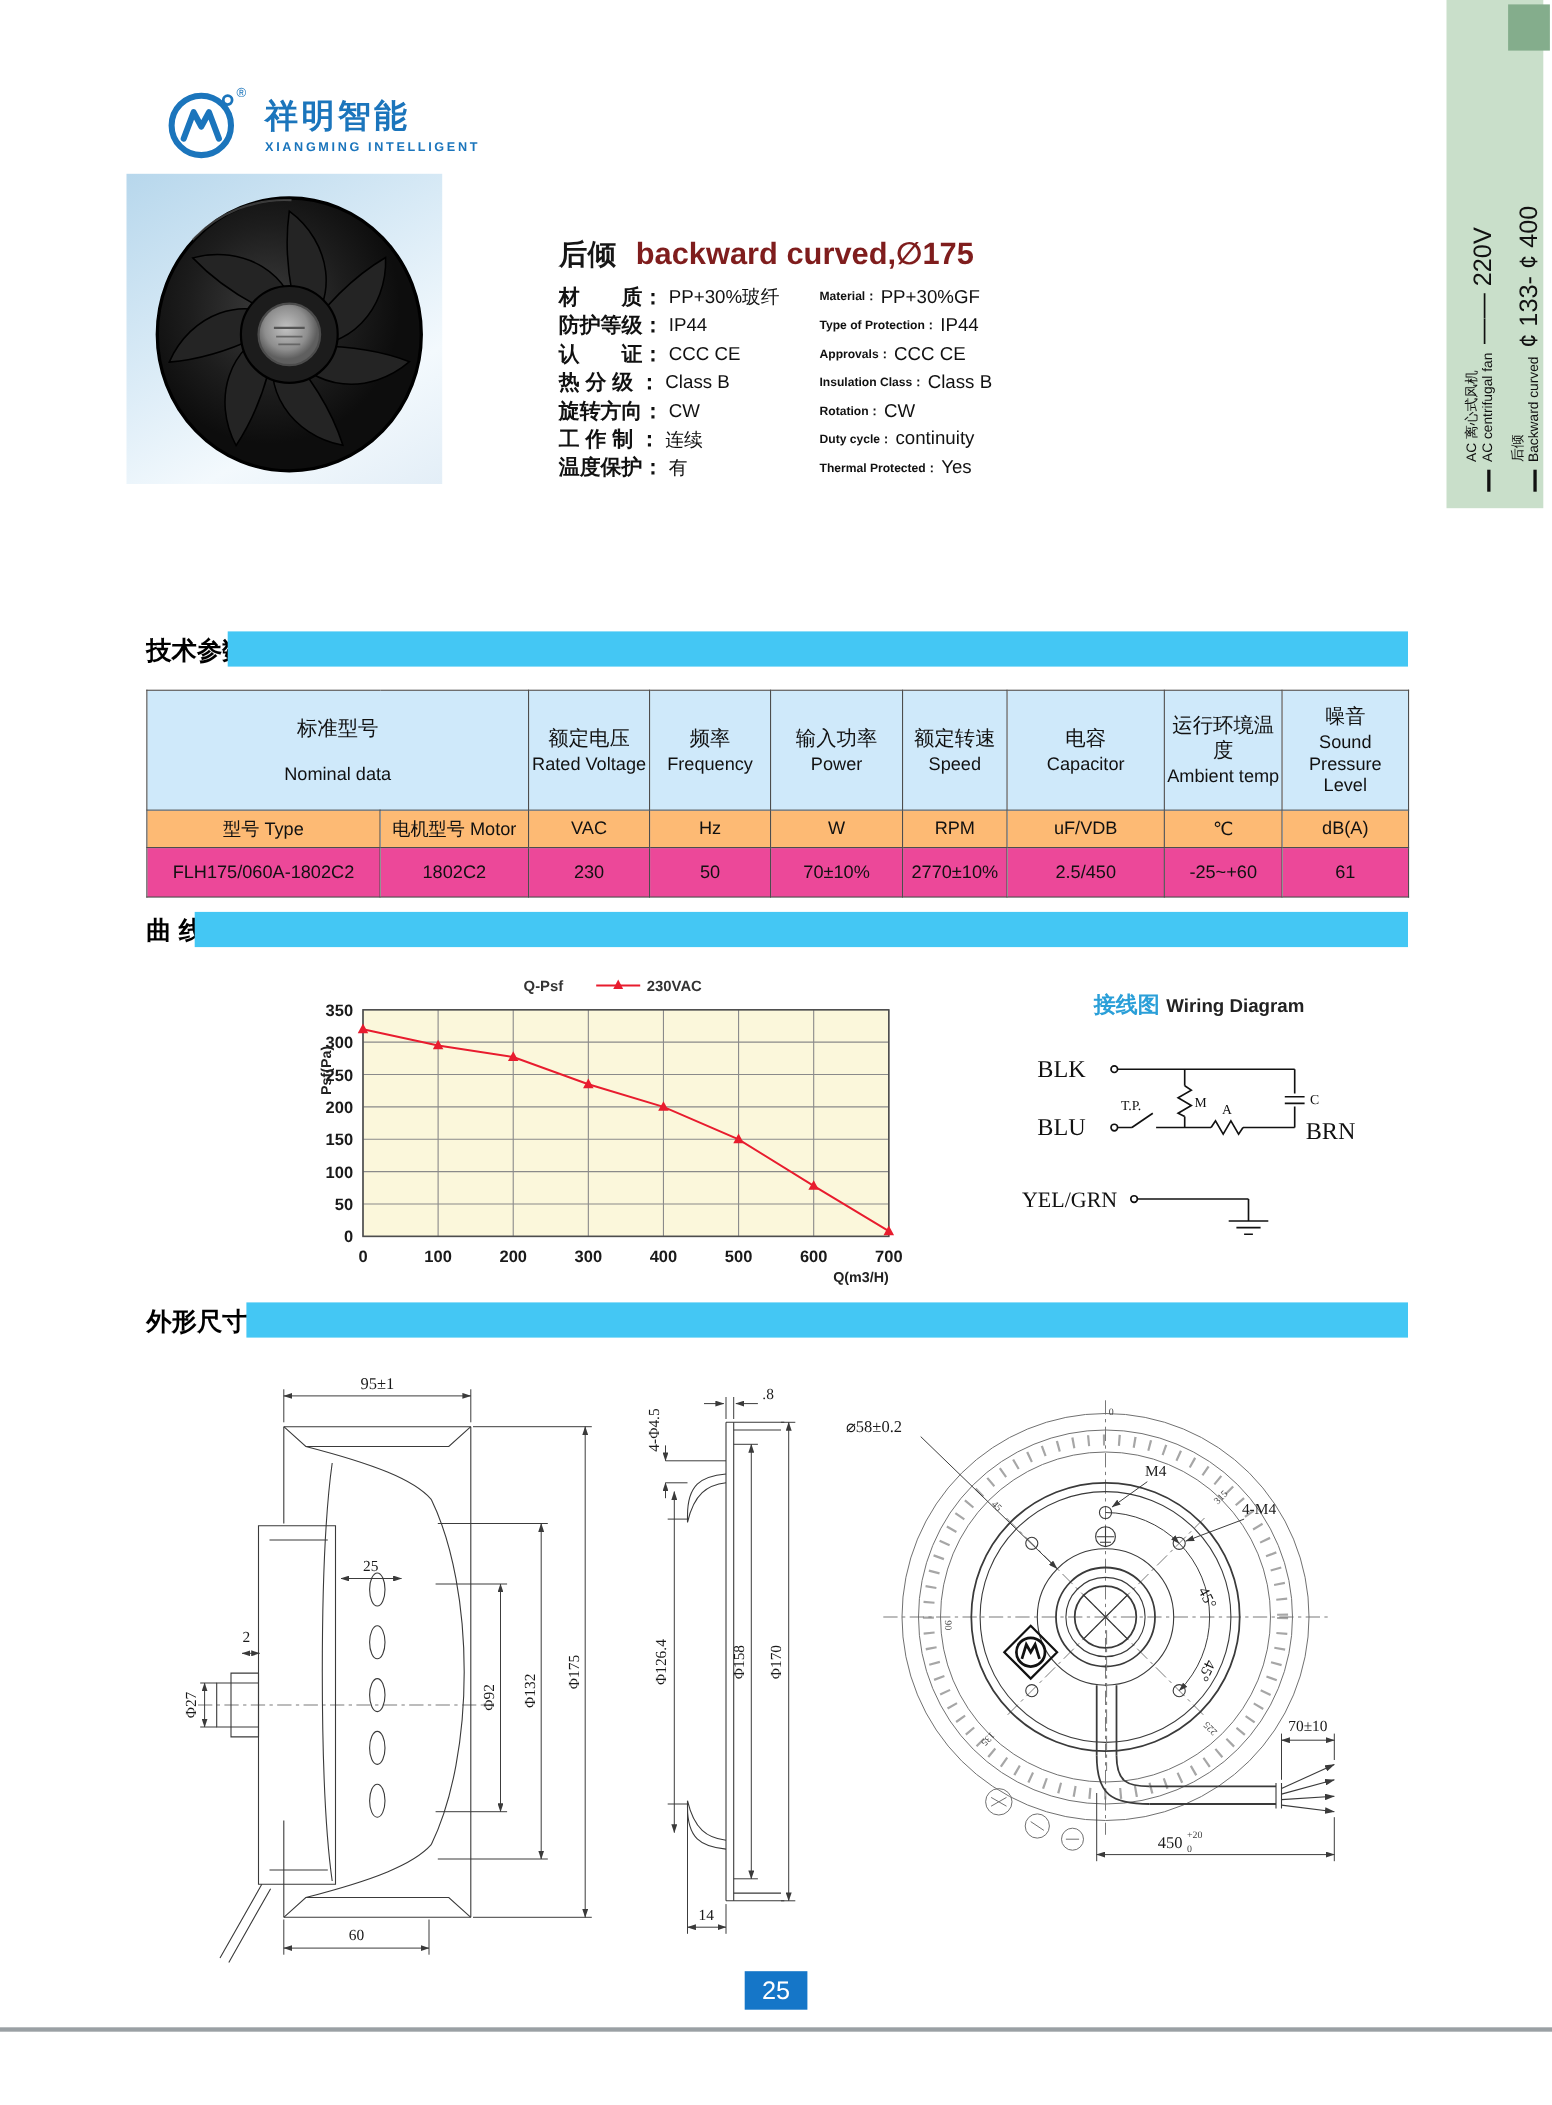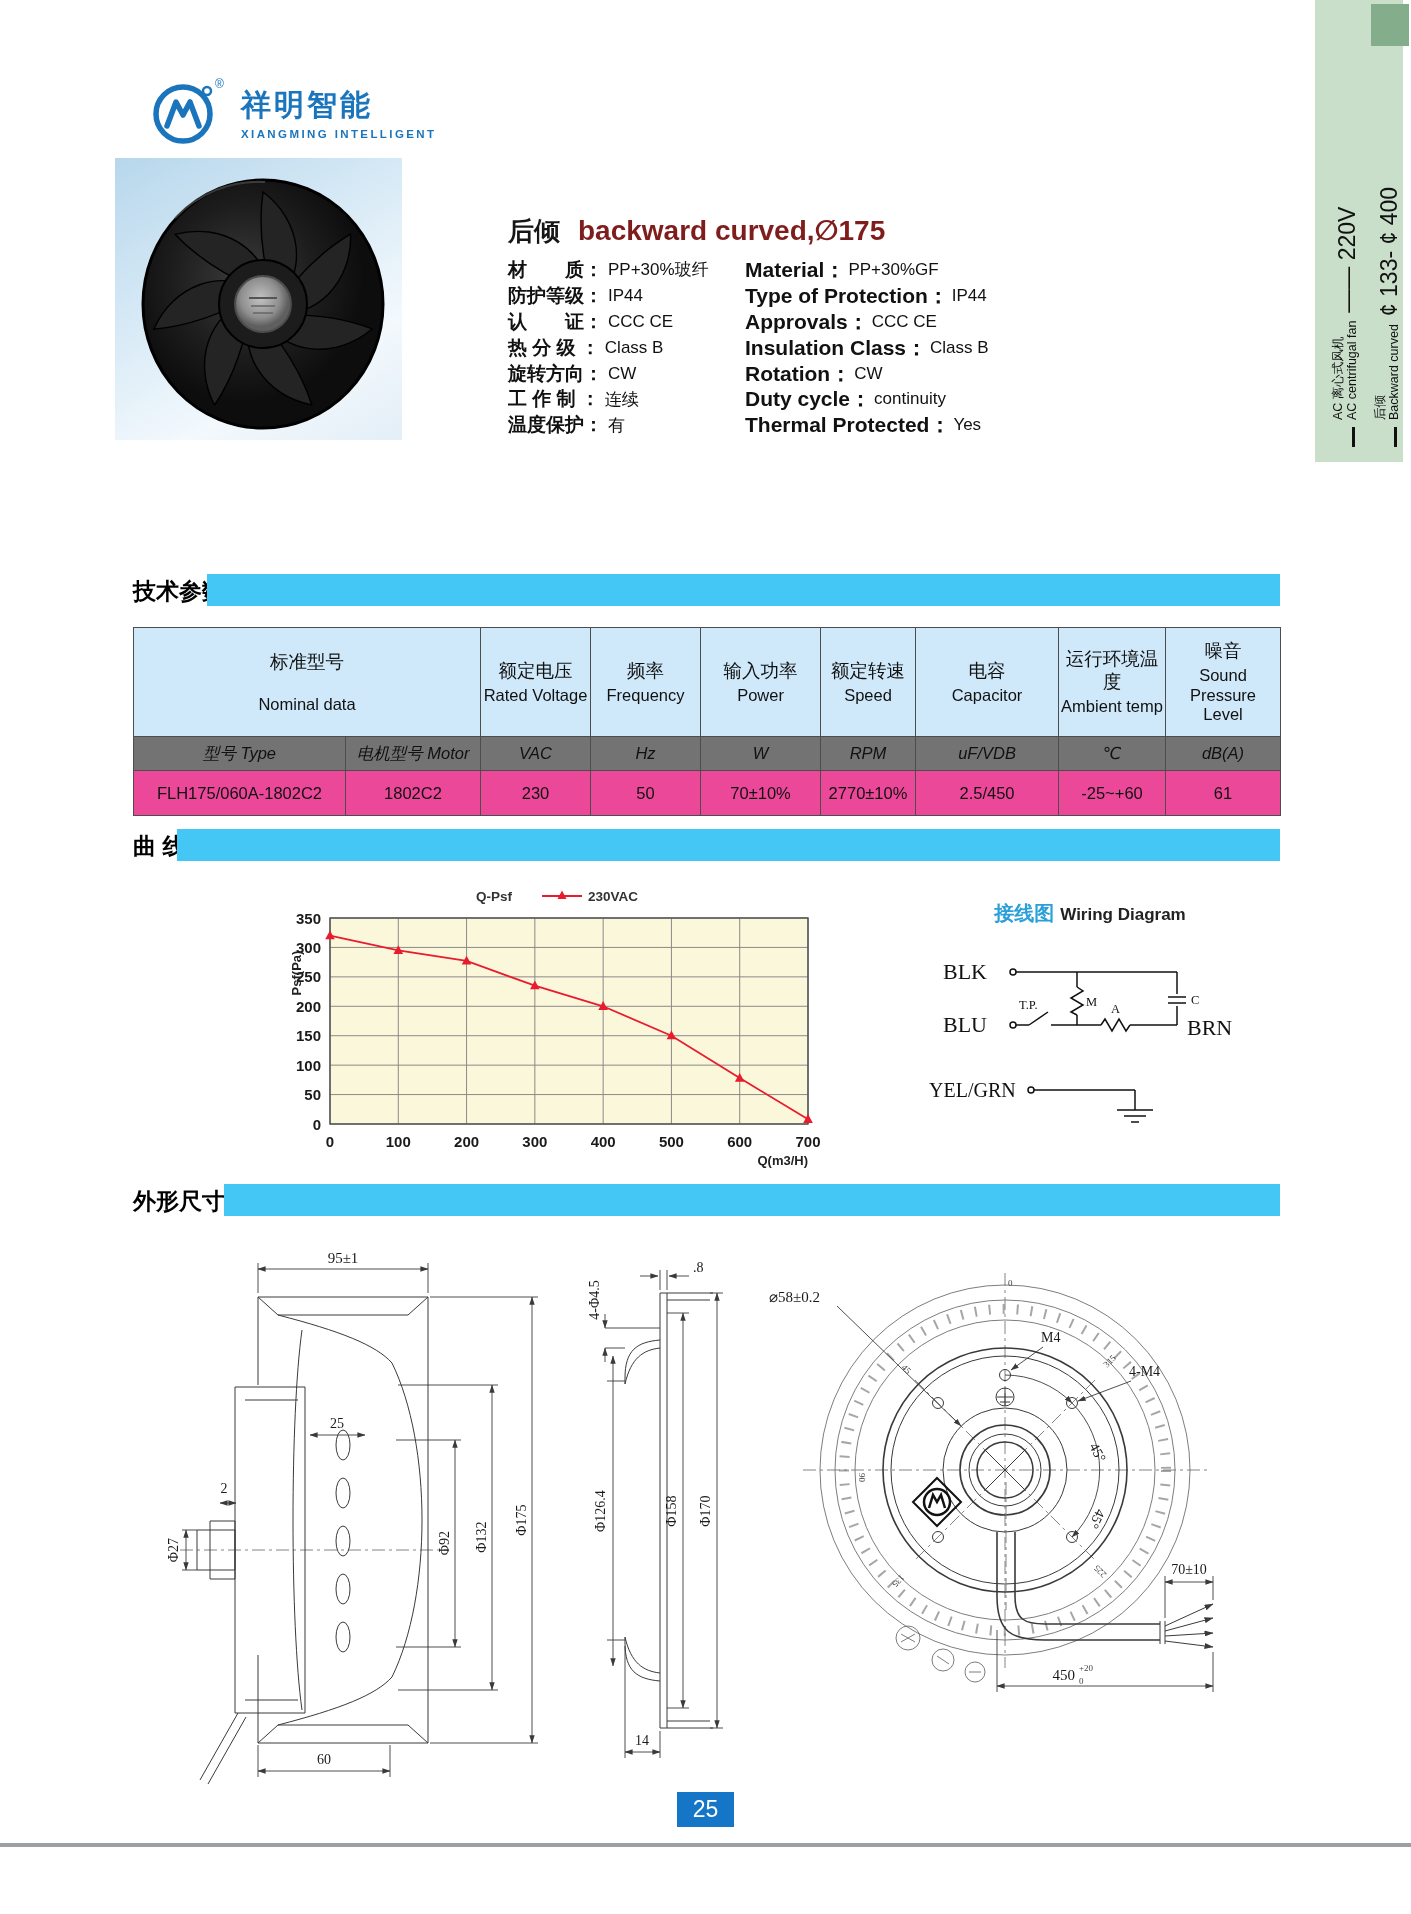--- a/index.html
+++ b/index.html
@@ -17,21 +17,21 @@
   
   .t1-cn{font-size:37px;font-weight:bold;color:#1478c0;}
   .t1-en{font-size:30px;color:#161616;margin-left:14px;}
   .t2-cn{font-size:26px;font-weight:bold;color:#161616;}
   .t2-en{font-size:28px;font-weight:bold;color:#7f1d1d;margin-left:18px;}
 
   
   .spec-row{height:25.9px;display:flex;align-items:center;white-space:nowrap;}
   .cnl{font-size:19px;font-weight:bold;}
   .cnv{font-size:17px;margin-left:5px;}
-  .enl{font-size:21px;font-weight:bold;}
+  .enl{font-size:11px;font-weight:bold;}
   .env{font-size:17px;margin-left:3px;}
 
   
   .side-strip{background:#c9dfca;}
   .side-dark{background:#84ad8c;}
   .side-rot{display:flex;flex-direction:column;justify-content:space-between;
             transform:rotate(-90deg);transform-origin:0 0;}
   .side-group{display:flex;align-items:flex-end;height:42px;}
   .side-bar{width:20px;height:3px;background:#111;margin:0 7px 4px 0;flex:none;}
   .side-small{font-size:12.5px;line-height:1.12;color:#111;white-space:nowrap;}
@@ -39,21 +39,21 @@
 
   
   .sec-text{font-size:23px;font-weight:bold;color:#000;white-space:nowrap;}
   .sec-bar{background:#44c7f4;}
 
   
   table.spec{border-collapse:collapse;table-layout:fixed;width:1147px;}
   table.spec td,table.spec th{border:1px solid #4d4d4d;text-align:center;vertical-align:middle;
       font-weight:normal;padding:0 2px;overflow:hidden;}
   .hrow th{background:#cfe9fa;height:108px;}
-  .urow td{background:#737373;height:33px;font-size:16.5px;font-style:italic;}
+  .urow td{background:#fdba74;height:33px;font-size:16.5px;}
   .drow td{background:#ec4899;height:44px;font-size:16.5px;}
   .hcn{font-size:18.5px;line-height:1.25;}
   .hen{font-size:16.5px;line-height:1.2;margin-top:4px;}
   .th-model .hcn{margin-bottom:22px;}
 
   
   .tick{font:600 15px "Liberation Sans",sans-serif;fill:#1a1a1a;}
   .legend{font:600 13.5px "Liberation Sans",sans-serif;fill:#333;}
   .axlabel{font:600 13px "Liberation Sans",sans-serif;fill:#222;}
   .dt{font:14px "Liberation Serif","DejaVu Serif",serif;fill:#1a1a1a;}

